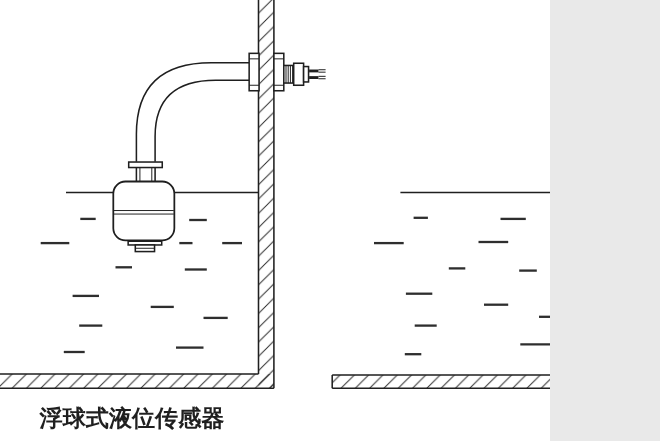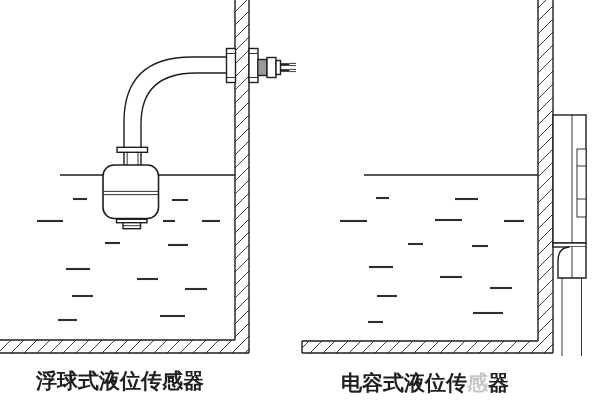--- a/index.html
+++ b/index.html
@@ -1,18 +1,18 @@
 <!DOCTYPE html>
 <html style="--ink: #1f1f1f; --dash: #2e2e2e; --bg: #ffffff;"><head>
 <meta charset="utf-8">
 <style>
   :root { --ink:#1f1f1f; --dash:#2e2e2e; --bg:#ffffff; }
   html,body { margin:0; padding:0; background:#e9e9e9; }
   #stage {
-    position:relative; width:600px; height:401px; background:var(--bg);
+    position:relative; width:500px; height:401px; background:var(--bg);
     font-family:"Liberation Sans","DejaVu Sans",sans-serif; overflow:hidden;
   }
   svg { position:absolute; left:0; top:0; display:block; }
   .ink   { stroke:var(--ink); fill:none; stroke-width:1.4; stroke-linecap:butt; }
   .ink2  { stroke:var(--ink); fill:none; stroke-width:1.6; }
   .thin  { stroke:var(--ink); fill:none; stroke-width:0.9; }
   .white { fill:#ffffff; }
   .hatchfill { fill:url(#hatch); stroke:none; }
   .dashes line { stroke:var(--dash); stroke-width:2.1; }
   .pinbar { stroke:var(--ink); stroke-width:2.6; }
@@ -118,14 +118,13 @@
       <path class="thin" d="M577,166 L586,166 M577,199 L586,199"></path>
       <rect class="ink white" x="553" y="243" width="33" height="4"></rect>
       <path class="ink white" d="M569.5,247 Q558,247.5 558,261 L558,278 L586,278 L586,247"></path>
       <line class="thin" x1="572" y1="247" x2="572" y2="278"></line>
       <path class="thin" d="M562,278 L562,356 M581.5,278 L581.5,356"></path>
     </g>
   </svg>
 
   <div class="caption" style="left:36px; top:370px;"><span>浮球式液位传感器</span></div>
 
-  <div class="caption" style="left:341px; top:372px;"><span>电容式液位传</span><span class="faded">感</span><span>器</span></div>
 </div>
 
 </body></html>

